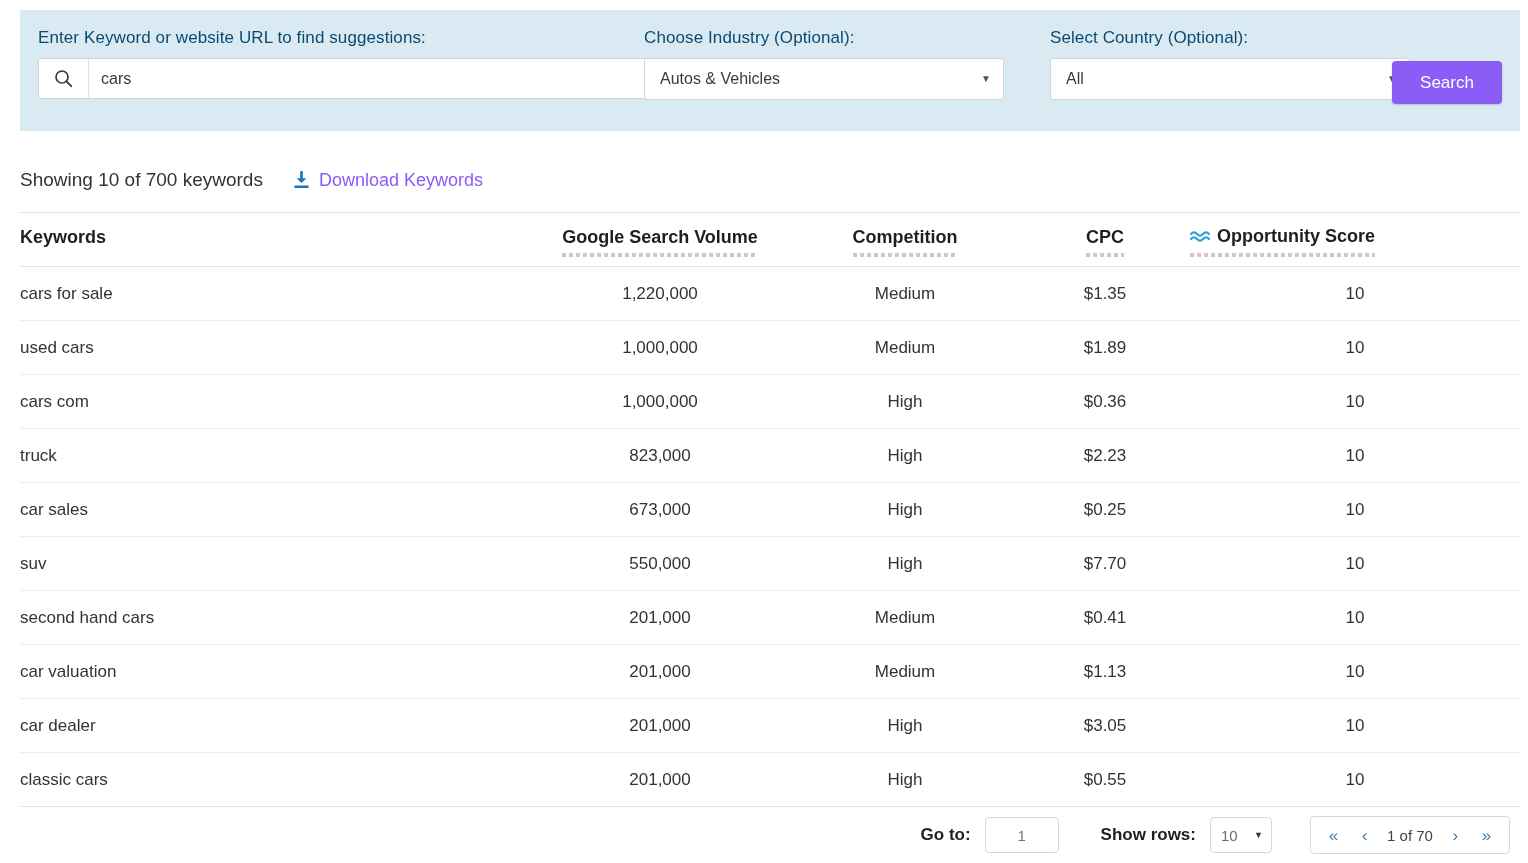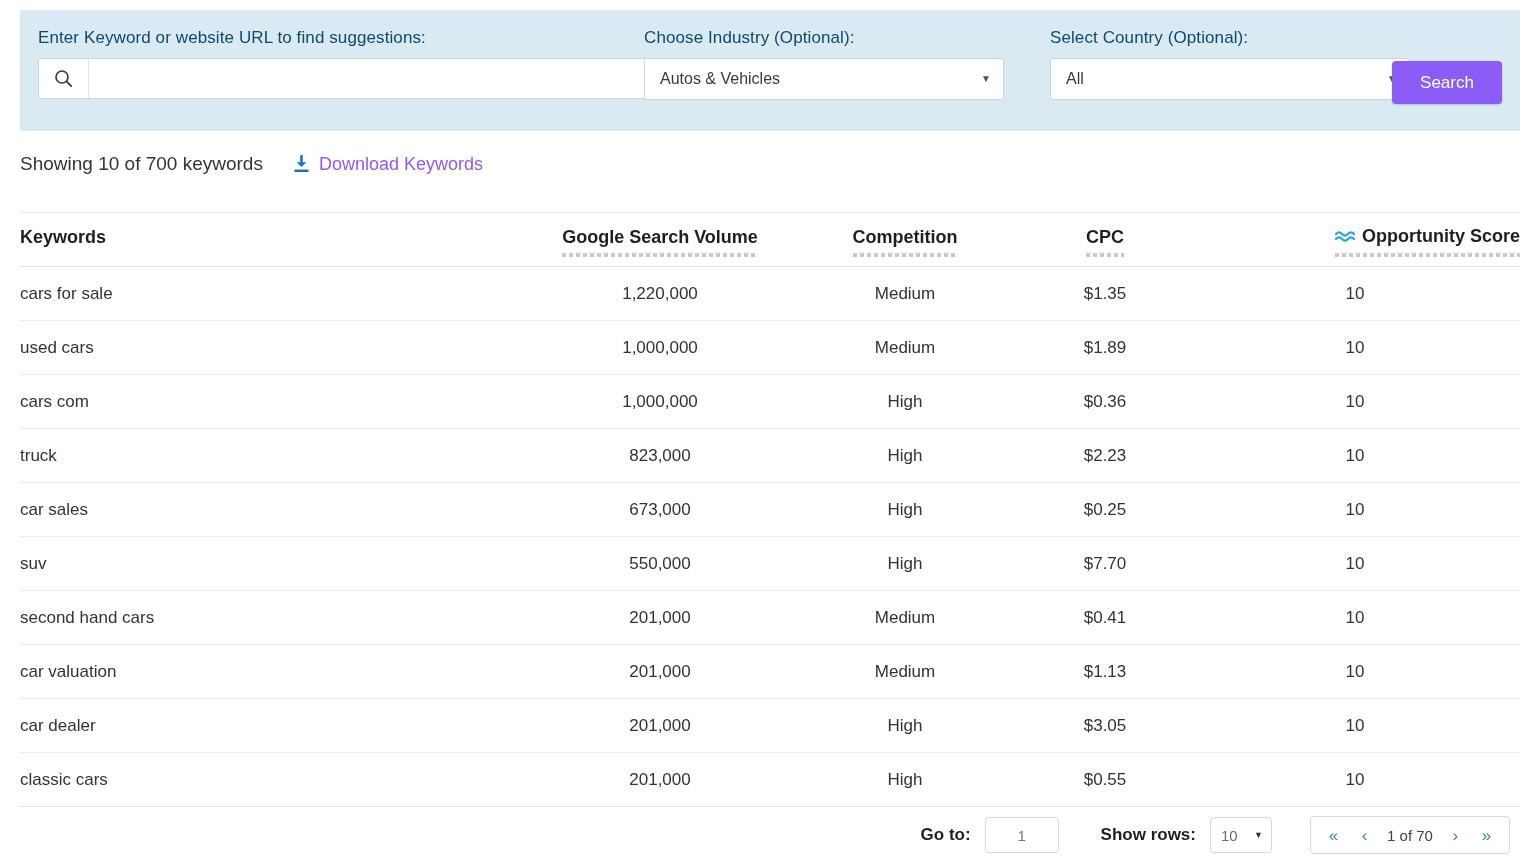--- a/index.html
+++ b/index.html
@@ -106,21 +106,21 @@
     font-size: 17px;
     font-family: "Liberation Sans", sans-serif;
     cursor: pointer;
     box-shadow: 0 1px 2px rgba(0,0,0,.18);
   }
 
   
   .results-bar {
     position: absolute;
     left: 20px;
-    top: 148px;
+    top: 164px;
     display: flex;
     align-items: center;
     height: 32px;
   }
   .showing-text {
     font-size: 19px;
     color: #333333;
     white-space: nowrap;
   }
   .download-link {
@@ -174,21 +174,21 @@
     bottom: -7px;
     height: 4px;
     background-image: linear-gradient(to right, #c9c9c9 0 4px, transparent 4px 7px);
     background-size: 7px 4px;
     background-repeat: repeat-x;
   }
   .th-keywords { text-align: left; padding-left: 10px; width: 510px; }
   .th-volume   { text-align: center; width: 260px; }
   .th-comp     { text-align: center; width: 230px; }
   .th-cpc      { text-align: center; width: 170px; }
-  .th-opp      { text-align: right; width: 330px; }
+  .th-opp      { text-align: left; width: 330px; }
 
   .wave-ico {
     display: inline-block;
     vertical-align: -1px;
     margin-right: 7px;
   }
 
   .kw-table td {
     font-size: 17px;
     color: #333333;
@@ -285,20 +285,21 @@
 
   <div class="field-group kw-group">
     <span class="field-label">Enter Keyword or website URL to find suggestions:</span>
     <div class="kw-inputwrap">
       <span class="kw-iconbox">
         <svg width="19" height="19" viewBox="0 0 19 19" aria-hidden="true">
           <circle cx="8" cy="8" r="6" fill="none" stroke="#3b3b3b" stroke-width="1.7"></circle>
           <line x1="12.4" y1="12.4" x2="17.2" y2="17.2" stroke="#3b3b3b" stroke-width="1.9" stroke-linecap="round"></line>
         </svg>
       </span>
+      <input class="kw-input" type="text" value="cars" style="">
     </div>
   </div>
 
   <div class="field-group ind-group">
     <span class="field-label">Choose Industry (Optional):</span>
     <div class="select-box">
       <span>Autos &amp; Vehicles</span>
       <span class="select-caret">▼</span>
     </div>
   </div>

